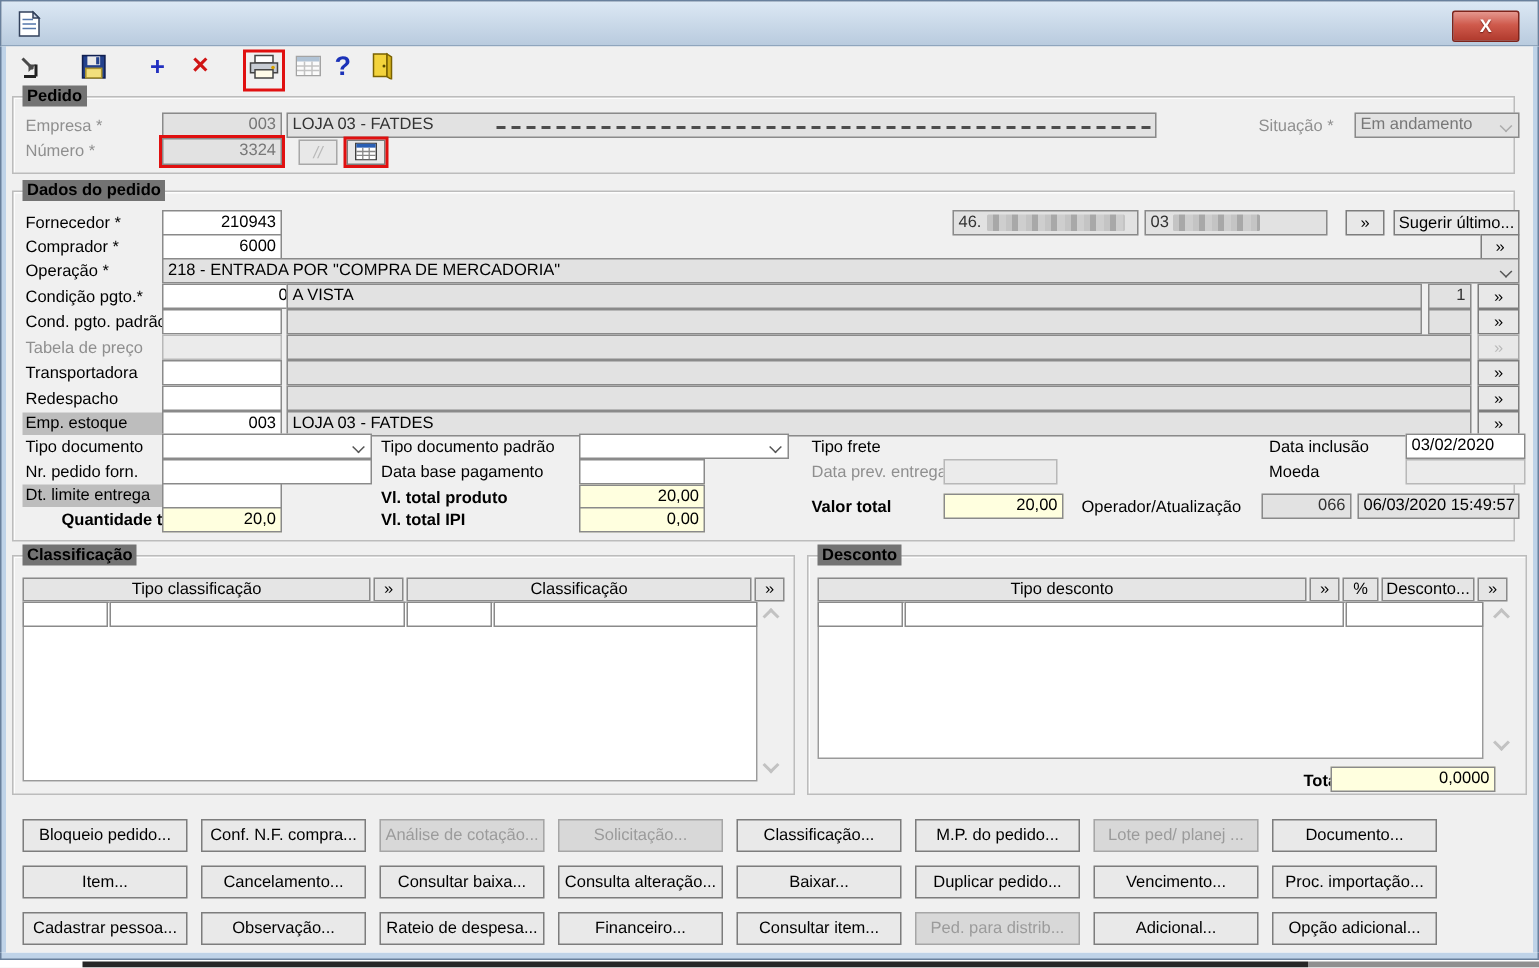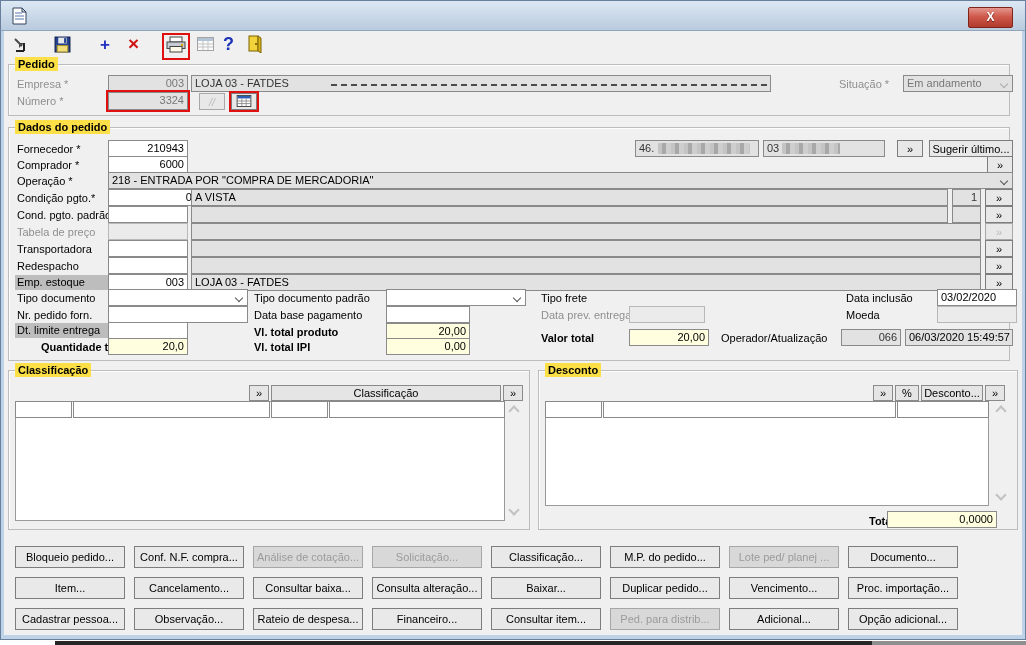--- a/index.html
+++ b/index.html
@@ -32,21 +32,21 @@
 
   .client { position:absolute; left:4px; top:31px; width:1018px; height:604px; background:#f0f0f0; }
 
   
   .tool { position:absolute; background:transparent; border:none; text-align:center; }
   .tglyph { font-weight:bold; font-size:17px; line-height:20px; }
   .print-wrap { position:absolute; border:2px solid #e01010; background:#f0f0f0; padding:1px 2px; }
 
   
   .group { position:absolute; border:1px solid #bcbcbc; box-shadow:1px 1px 0 #fdfdfd inset; }
-  .gtitle { position:absolute; top:-8px; left:6px; background:#fde047; font-size:11px; font-weight:bold; padding:0 3px; line-height:14px; }
+  .gtitle { position:absolute; top:-8px; left:6px; background:#737373; font-size:11px; font-weight:bold; padding:0 3px; line-height:14px; }
 
   
   .lbl { position:absolute; font-size:11px; line-height:15px; color:#000; white-space:nowrap; }
   .lbl.dim { color:#8f8f8f; }
   .lbl.hl  { background:#bdbdbd; padding:0 2px; }
   .lbl.b   { font-weight:bold; }
   .fld {
     position:absolute; height:17px; border:1px solid #8a8a8a; background:#e2e2e2;
     font-size:11px; line-height:15px; padding:0 3px; color:#333;
     white-space:nowrap; overflow:hidden;
@@ -261,34 +261,36 @@
     <div class="fld" style="left:896px; top:201px; width:108px; color:#000;">06/03/2020 15:49:57</div>
 
     <span class="lbl b" style="left:8px; top:212px;margin-left:24px;">Quantidade total</span>
     <div class="fld y" style="left:99px; top:210px; width:80px;">20,0</div>
     <span class="lbl b" style="left:245px; top:212px;">Vl. total IPI</span>
     <div class="fld y" style="left:377px; top:210px; width:84px;">0,00</div>
   </div>
 
   <div class="group" style="left:4px; top:339px; width:522px; height:160px;">
     <span class="gtitle">Classificação</span>
+    <div class="hdr" style="left:6px; top:14px; width:232px;">Tipo classificação</div>
     <div class="hdr" style="left:240px; top:14px; width:20px;">»</div>
     <div class="hdr" style="left:262px; top:14px; width:230px;">Classificação</div>
     <div class="hdr" style="left:494px; top:14px; width:20px;">»</div>
     <div class="listbg" style="left:6px; top:30px; width:490px; height:120px;"></div>
     <div class="cell" style="left:6px; top:30px; width:57px;"></div>
     <div class="cell" style="left:64px; top:30px; width:197px;"></div>
     <div class="cell" style="left:262px; top:30px; width:57px;"></div>
     <div class="cell" style="left:320px; top:30px; width:176px;"></div>
     <i class="scroll-chev up" style="left:501px; top:36px;"></i>
     <i class="scroll-chev down" style="left:501px; top:135px;"></i>
   </div>
 
   <div class="group" style="left:534px; top:339px; width:480px; height:160px;">
     <span class="gtitle">Desconto</span>
+    <div class="hdr" style="left:6px; top:14px; width:326px;">Tipo desconto</div>
     <div class="hdr" style="left:334px; top:14px; width:20px;">»</div>
     <div class="hdr" style="left:356px; top:14px; width:24px;">%</div>
     <div class="hdr" style="left:382px; top:14px; width:62px;">Desconto...</div>
     <div class="hdr" style="left:446px; top:14px; width:20px;">»</div>
     <div class="listbg" style="left:6px; top:30px; width:444px; height:105px;"></div>
     <div class="cell" style="left:6px; top:30px; width:57px;"></div>
     <div class="cell" style="left:64px; top:30px; width:293px;"></div>
     <div class="cell" style="left:358px; top:30px; width:92px;"></div>
     <i class="scroll-chev up" style="left:458px; top:36px;"></i>
     <i class="scroll-chev down" style="left:458px; top:120px;"></i>

